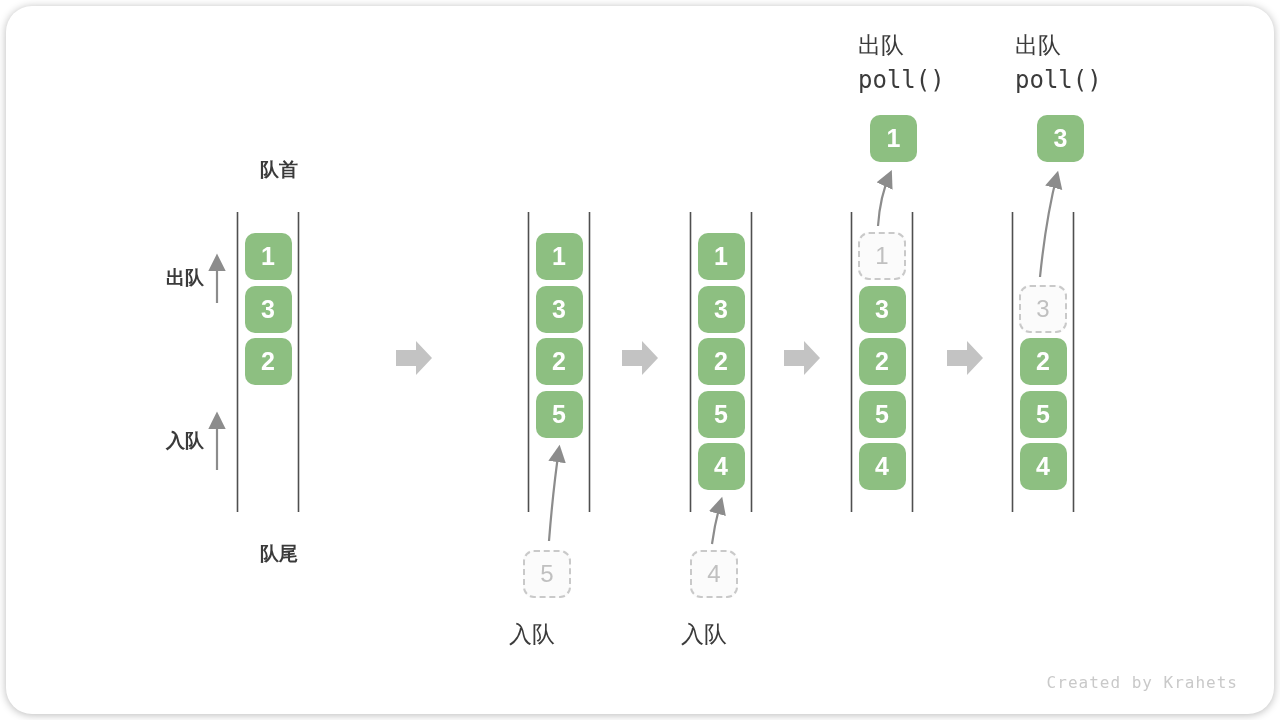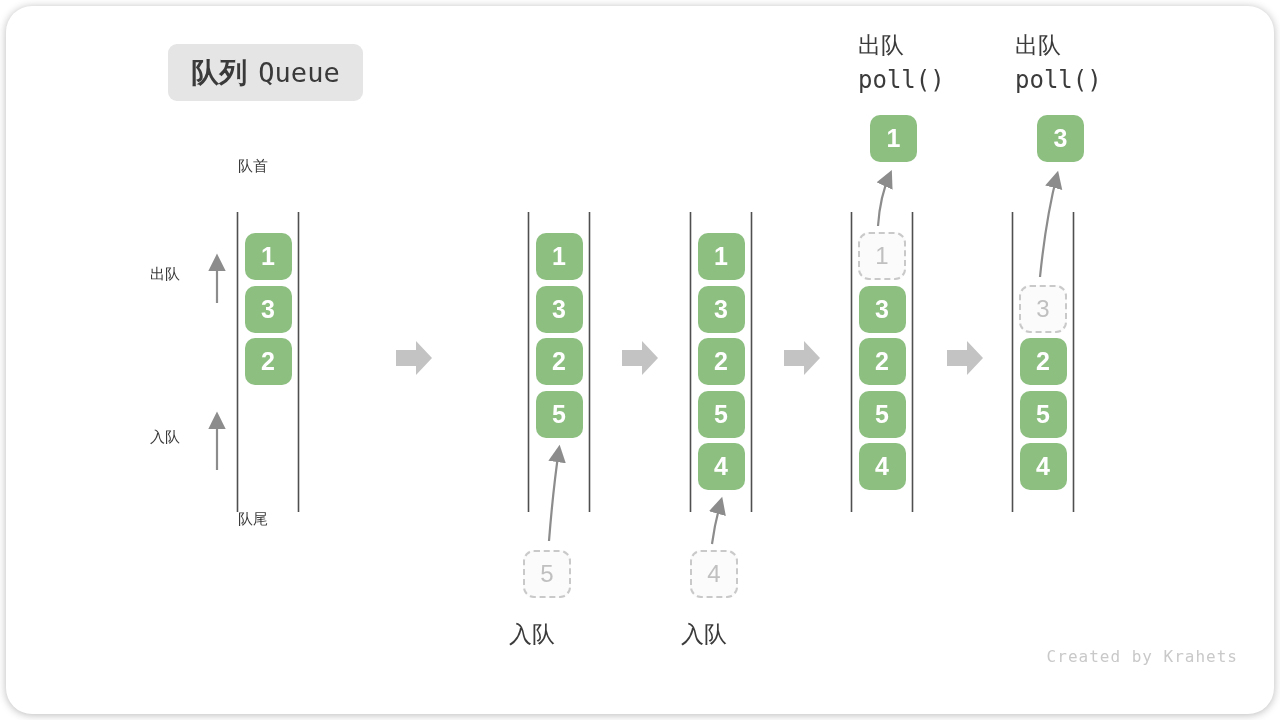--- a/index.html
+++ b/index.html
@@ -30,21 +30,21 @@
   .title-badge{
     position:absolute;left:168px;top:44px;width:195px;height:57px;z-index:2;
     background:#e5e5e5;border-radius:9px;
     display:flex;align-items:center;justify-content:center;gap:11px;
   }
   .title-zh{font-size:28px;font-weight:700;color:var(--ink);}
   .title-en{font-size:27px;color:var(--ink);}
 
   .side-label{
     position:absolute;z-index:2;color:var(--ink);
-    font-size:15px;font-weight:400;text-align:left;
+    font-size:19px;font-weight:700;text-align:right;
   }
   .ann-label{
     position:absolute;z-index:2;color:#3b3b3b;text-align:left;line-height:35px;
   }
   .ann-label .l1{font-size:23px;font-weight:500;}
   .ann-label .l2{font-size:24px;text-align:center;}
   .ann-label .arg{color:var(--code-green);font-weight:700;}
 
   .qbox{
     position:absolute;z-index:2;width:47px;height:47px;border-radius:10px;
@@ -52,21 +52,21 @@
     display:flex;align-items:center;justify-content:center;
     font-size:25px;font-weight:700;
   }
   .qghost{
     position:absolute;z-index:2;width:44px;height:44px;border-radius:11px;
     border:2px dashed var(--ghost-border);background:#fbfbfb;
     color:var(--ghost-text);display:flex;align-items:center;justify-content:center;
     font-size:24px;font-weight:400;
   }
   .watermark{
-    position:absolute;right:42px;top:647px;z-index:2;
+    position:absolute;right:42px;top:673px;z-index:2;
     font-size:16px;color:#c9c9c9;letter-spacing:1px;
   }
 </style>
 </head>
 <body>
 
 <div class="stage">
   <div class="card"></div>
 
   <svg class="overlay" width="1280" height="720">
@@ -102,27 +102,23 @@
     </g>
 
     <g fill="#c3c3c3">
       <polygon points="396,350 416,350 416,341 432,358 416,375 416,366 396,366"></polygon>
       <polygon points="622,350 642,350 642,341 658,358 642,375 642,366 622,366"></polygon>
       <polygon points="784,350 804,350 804,341 820,358 804,375 804,366 784,366"></polygon>
       <polygon points="947,350 967,350 967,341 983,358 967,375 967,366 947,366"></polygon>
     </g>
   </svg>
 
-  <div class="title-badge">
-    <span class="title-zh zh">队列</span>
-    <span class="title-en mono">Queue</span>
-  </div>
 
   <div class="side-label zh" style="left:238px;top:157px;width:60px;">队首</div>
-  <div class="side-label zh" style="left:238px;top:510px;width:60px;">队尾</div>
+  <div class="side-label zh" style="left:238px;top:541px;width:60px;">队尾</div>
   <div class="side-label zh" style="left:150px;top:265px;width:54px;">出队</div>
   <div class="side-label zh" style="left:150px;top:428px;width:54px;">入队</div>
 
   <div class="ann-label" style="left:858px;top:28px;">
     <div class="l1 zh">出队</div>
     <div class="l2 mono">poll()</div>
   </div>
   <div class="ann-label" style="left:1015px;top:28px;">
     <div class="l1 zh">出队</div>
     <div class="l2 mono">poll()</div>

